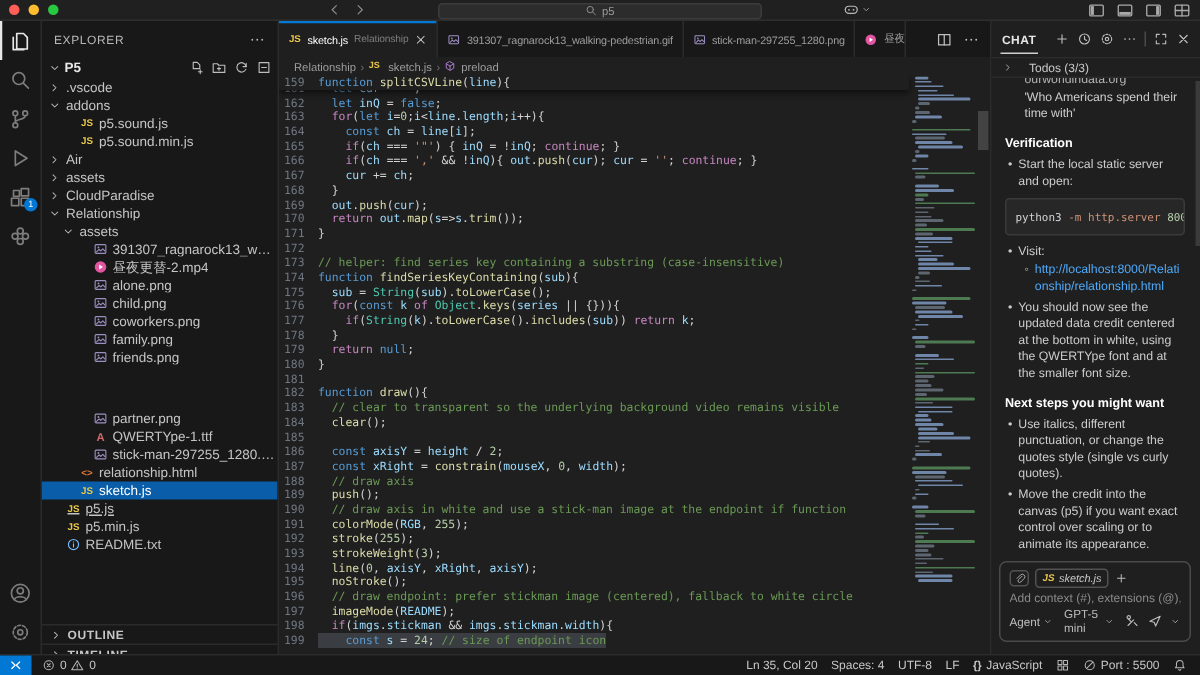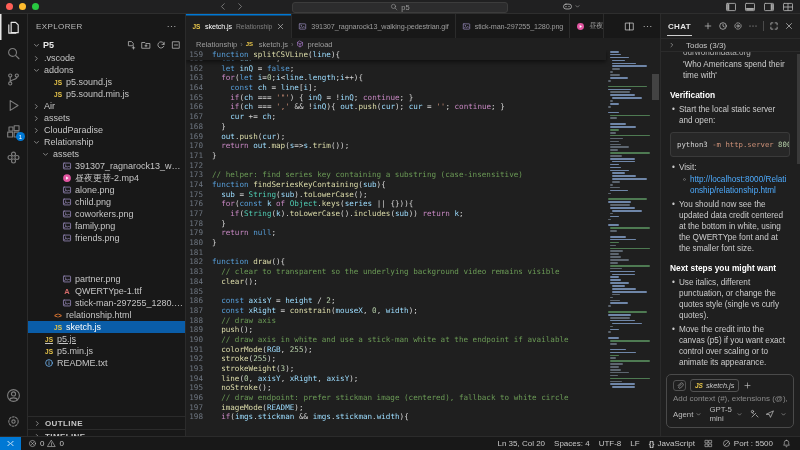--- a/index.html
+++ b/index.html
@@ -633,29 +633,30 @@
           <div class="crow"><span class="ln">180</span><span class="ct"><span class="tk-p">}</span></span></div>
           <div class="crow"><span class="ln">181</span><span class="ct"></span></div>
           <div class="crow"><span class="ln">182</span><span class="ct"><span class="tk-k">function</span> <span class="tk-f">draw</span><span class="tk-p">(</span><span class="tk-p">)</span><span class="tk-p">{</span></span></div>
           <div class="crow"><span class="ln">183</span><span class="ct">  <span class="tk-m">// clear to transparent so the underlying background video remains visible</span></span></div>
           <div class="crow"><span class="ln">184</span><span class="ct">  <span class="tk-f">clear</span><span class="tk-p">(</span><span class="tk-p">)</span><span class="tk-p">;</span></span></div>
           <div class="crow"><span class="ln">185</span><span class="ct"></span></div>
           <div class="crow"><span class="ln">186</span><span class="ct">  <span class="tk-k">const</span> <span class="tk-i">axisY</span> <span class="tk-p">=</span> <span class="tk-i">height</span> <span class="tk-p">/</span> <span class="tk-n">2</span><span class="tk-p">;</span></span></div>
           <div class="crow"><span class="ln">187</span><span class="ct">  <span class="tk-k">const</span> <span class="tk-i">xRight</span> <span class="tk-p">=</span> <span class="tk-f">constrain</span><span class="tk-p">(</span><span class="tk-i">mouseX</span><span class="tk-p">,</span> <span class="tk-n">0</span><span class="tk-p">,</span> <span class="tk-i">width</span><span class="tk-p">)</span><span class="tk-p">;</span></span></div>
           <div class="crow"><span class="ln">188</span><span class="ct">  <span class="tk-m">// draw axis</span></span></div>
           <div class="crow"><span class="ln">189</span><span class="ct">  <span class="tk-f">push</span><span class="tk-p">(</span><span class="tk-p">)</span><span class="tk-p">;</span></span></div>
-          <div class="crow"><span class="ln">190</span><span class="ct">  <span class="tk-m">// draw axis in white and use a stick-man white at the endpoint if available</span></span></div>
+          <div class="crow"><span class="ln">190</span><span class="ct">  <span class="tk-m">// draw axis in white and use a stick-man image at the endpoint if function</span></span></div>
           <div class="crow"><span class="ln">191</span><span class="ct">  <span class="tk-f">colorMode</span><span class="tk-p">(</span><span class="tk-i">RGB</span><span class="tk-p">,</span> <span class="tk-n">255</span><span class="tk-p">)</span><span class="tk-p">;</span></span></div>
           <div class="crow"><span class="ln">192</span><span class="ct">  <span class="tk-f">stroke</span><span class="tk-p">(</span><span class="tk-n">255</span><span class="tk-p">)</span><span class="tk-p">;</span></span></div>
           <div class="crow"><span class="ln">193</span><span class="ct">  <span class="tk-f">strokeWeight</span><span class="tk-p">(</span><span class="tk-n">3</span><span class="tk-p">)</span><span class="tk-p">;</span></span></div>
           <div class="crow"><span class="ln">194</span><span class="ct">  <span class="tk-f">line</span><span class="tk-p">(</span><span class="tk-n">0</span><span class="tk-p">,</span> <span class="tk-i">axisY</span><span class="tk-p">,</span> <span class="tk-i">xRight</span><span class="tk-p">,</span> <span class="tk-i">axisY</span><span class="tk-p">)</span><span class="tk-p">;</span></span></div>
           <div class="crow"><span class="ln">195</span><span class="ct">  <span class="tk-f">noStroke</span><span class="tk-p">(</span><span class="tk-p">)</span><span class="tk-p">;</span></span></div>
           <div class="crow"><span class="ln">196</span><span class="ct">  <span class="tk-m">// draw endpoint: prefer stickman image (centered), fallback to white circle</span></span></div>
           <div class="crow"><span class="ln">197</span><span class="ct">  <span class="tk-f">imageMode</span><span class="tk-p">(</span><span class="tk-i">README</span><span class="tk-p">)</span><span class="tk-p">;</span></span></div>
           <div class="crow"><span class="ln">198</span><span class="ct">  <span class="tk-c">if</span><span class="tk-p">(</span><span class="tk-i">imgs</span><span class="tk-p">.</span><span class="tk-i">stickman</span> <span class="tk-p">&amp;</span><span class="tk-p">&amp;</span> <span class="tk-i">imgs</span><span class="tk-p">.</span><span class="tk-i">stickman</span><span class="tk-p">.</span><span class="tk-i">width</span><span class="tk-p">)</span><span class="tk-p">{</span></span></div>
+          <div class="crow selrow"><span class="ln">199</span><span class="ct">    <span class="tk-k">const</span> <span class="tk-i">s</span> <span class="tk-p">=</span> <span class="tk-n">24</span><span class="tk-p">;</span> <span class="tk-m">// size of endpoint icon</span></span></div>
         </div>
       <div id="sticky-line">
           <div class="crow"><span class="ln">159</span><span class="ct"><span class="tk-k">function</span> <span class="tk-f">splitCSVLine</span><span class="tk-p">(</span><span class="tk-i">line</span><span class="tk-p">)</span><span class="tk-p">{</span></span></div>
         </div>
       <div id="minimap">
           <div class="mbar" style="width: 9.15px; margin-left: 2.2px; background: rgb(111, 134, 168);"></div>
           <div class="mbar" style="width: 10.8px; margin-left: 2.2px; background: rgb(111, 134, 168);"></div>
           <div class="mbar" style="width: 19.05px; margin-left: 2.2px; background: rgb(111, 134, 168);"></div>
           <div class="mbar" style="width: 12.45px; margin-left: 4.4px; background: rgb(111, 134, 168);"></div>
           <div class="mbar" style="width: 24px; margin-left: 4.4px; background: rgb(111, 134, 168);"></div>

